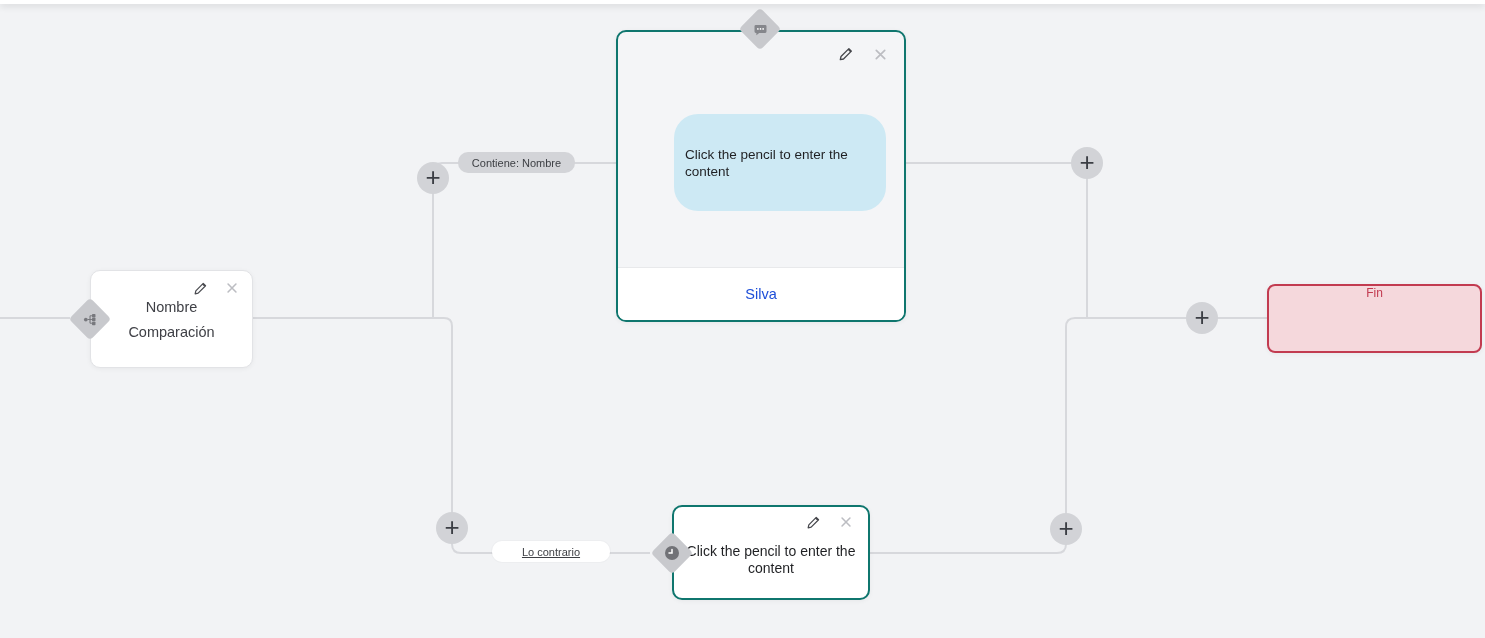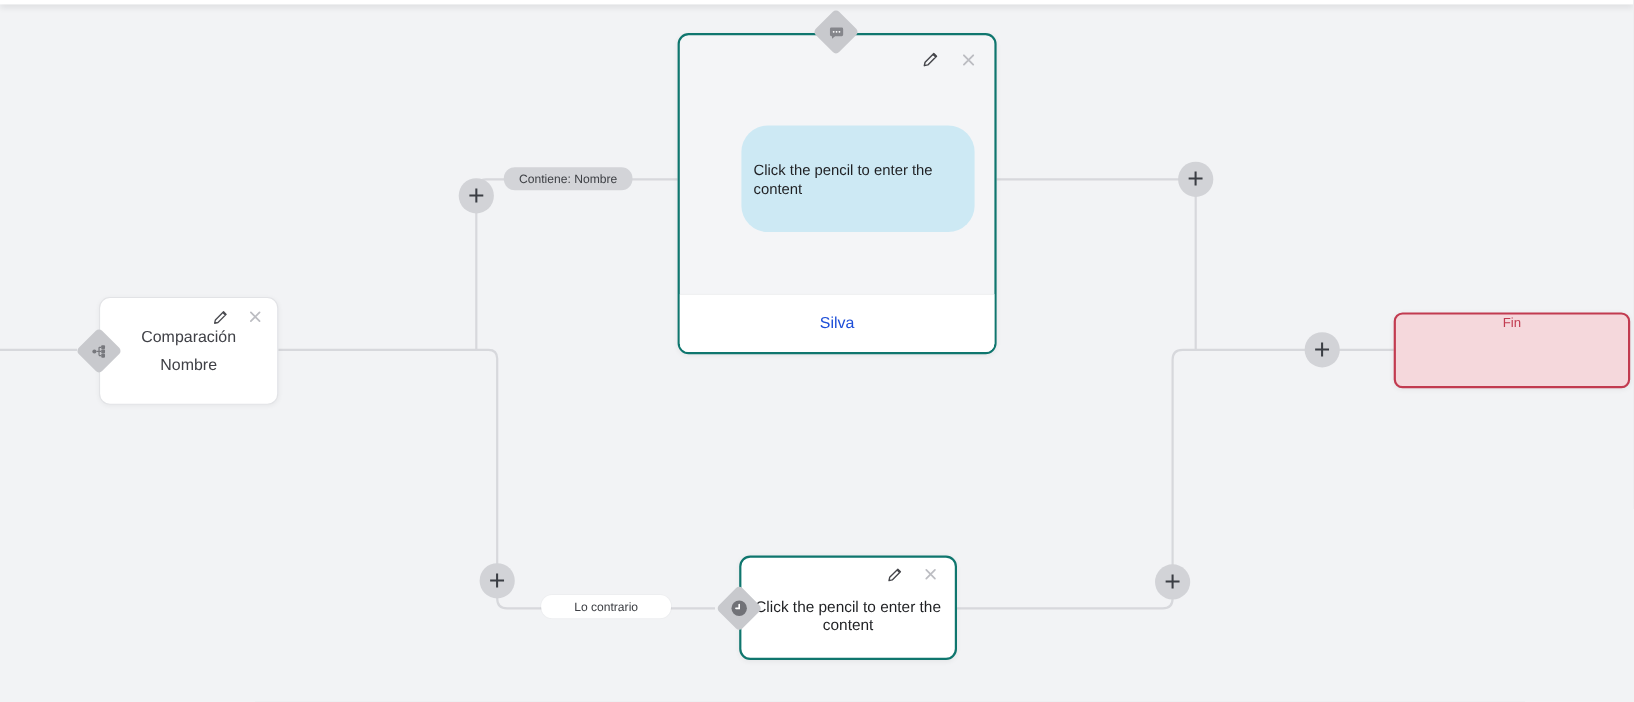--- a/index.html
+++ b/index.html
@@ -74,21 +74,21 @@
     font-size:26px;font-weight:400;color:#3b3e44;line-height:1;padding:0 0 2px 0;
   }
 
   
   .pill{
     position:absolute;z-index:2;height:21px;border-radius:10px;
     display:flex;align-items:center;justify-content:center;
     font-size:11px;color:#3e4045;cursor:pointer;
   }
   .pill--gray{background:#d3d4d8;}
-  .pill--white{background:#ffffff;box-shadow:0 0 0 1px rgba(0,0,0,0.02);}
+  .pill--white{background:#ffffff;box-shadow:0 0 0 1px rgba(0,0,0,0.02);text-decoration:underline;}
 </style>
 </head>
 <body>
 
 <div class="canvas">
 
   <div class="topbar-shadow"></div>
 
   <svg class="edges" width="1485" height="638">
     <path d="M 0 318 H 70"></path>
@@ -124,22 +124,22 @@
             <path d="M10.9 2.6l2.5 2.5-7.9 7.9-3.2.7.7-3.2 7.9-7.9z M10.2 3.3l2.5 2.5" fill="none" stroke="#4a4b50" stroke-width="1.3" stroke-linejoin="round"></path>
           </svg>
       </button>
       <button class="icon-btn">
         <svg viewBox="0 0 16 16" width="14" height="14">
             <path d="M3.5 3.5 L12.5 12.5 M12.5 3.5 L3.5 12.5" stroke="#bcbdc2" stroke-width="1.8" stroke-linecap="round"></path>
           </svg>
       </button>
     </div>
     <div class="cmp-title">
+      <div>Nombre</div>
       <div>Comparación</div>
-      <div>Nombre</div>
     </div>
     <div class="diamond" style="left:-16px;top:33px;">
       <span class="d-icon">
         <svg viewBox="0 0 16 16" width="15" height="15">
           <circle cx="3" cy="8" r="2" fill="#77787d"></circle>
           <path d="M5 8h2.5 M7.5 4h2 M7.5 8h2 M7.5 12h2 M7.5 4v8" stroke="#77787d" stroke-width="1.2" fill="none"></path>
           <rect x="9.6" y="2.1" width="3.7" height="3.7" rx="0.8" fill="#77787d"></rect>
           <rect x="9.6" y="6.2" width="3.7" height="3.7" rx="0.8" fill="#77787d"></rect>
           <rect x="9.6" y="10.3" width="3.7" height="3.7" rx="0.8" fill="#77787d"></rect>
         </svg>

